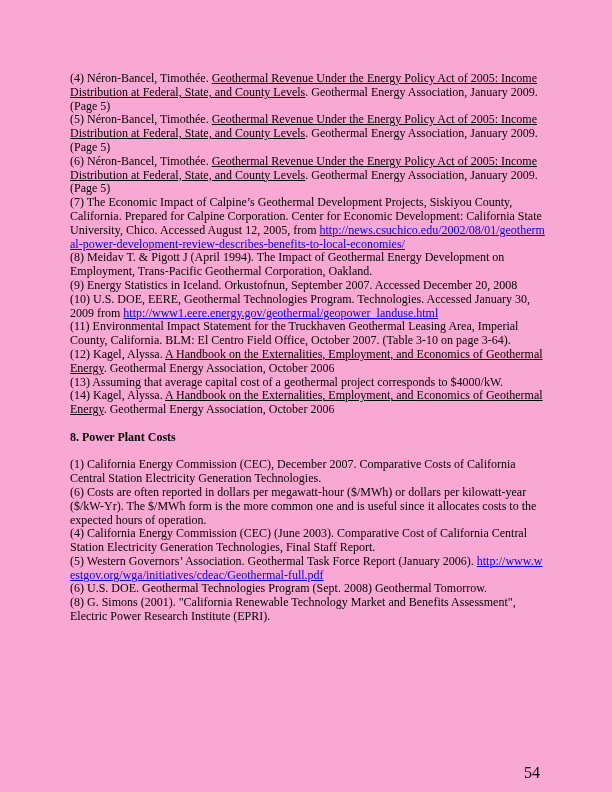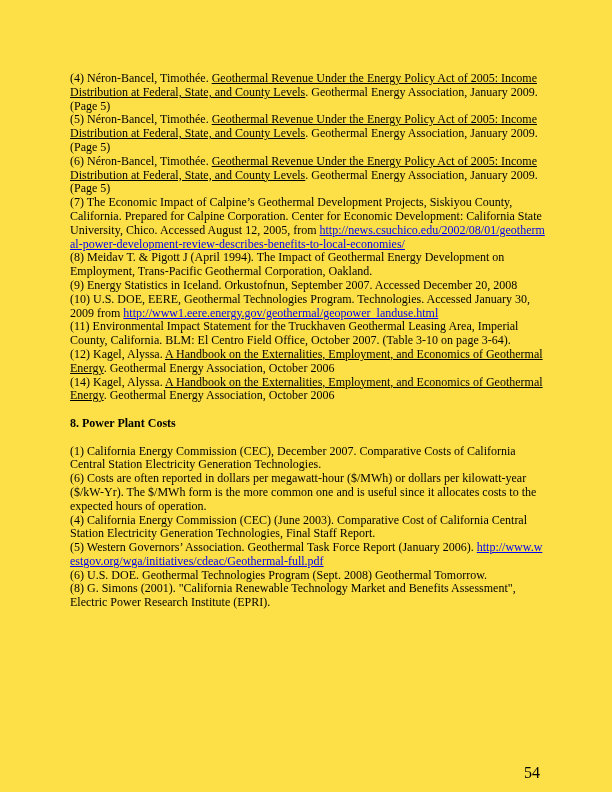--- a/index.html
+++ b/index.html
@@ -4,21 +4,21 @@
 <style>
   html, body {
     margin: 0;
     padding: 0;
     background: #ffffff;
   }
   .page {
     position: relative;
     width: 612px;
     height: 792px;
-    background: #fde047;
+    background: #f9a8d4;
     font-family: "Liberation Serif", "DejaVu Serif", serif;
     font-size: 12px;
     line-height: 13.8px;
     color: #000000;
     overflow: hidden;
     box-sizing: border-box;
   }
   .doc-body {
     position: absolute;
     top: 72px;
@@ -56,20 +56,21 @@
   <div class="doc-body">
       <p class="ref-item"><span>(4) Néron-Bancel, Timothée. </span><span class="underlined-title">Geothermal Revenue Under the Energy Policy Act of 2005: Income Distribution at Federal, State, and County Levels</span><span>. Geothermal Energy Association, January 2009. (Page 5)</span></p>
       <p class="ref-item"><span>(5) Néron-Bancel, Timothée. </span><span class="underlined-title">Geothermal Revenue Under the Energy Policy Act of 2005: Income Distribution at Federal, State, and County Levels</span><span>. Geothermal Energy Association, January 2009. (Page 5)</span></p>
       <p class="ref-item"><span>(6) Néron-Bancel, Timothée. </span><span class="underlined-title">Geothermal Revenue Under the Energy Policy Act of 2005: Income Distribution at Federal, State, and County Levels</span><span>. Geothermal Energy Association, January 2009. (Page 5)</span></p>
       <p class="ref-item"><span>(7) The Economic Impact of Calpine’s Geothermal Development Projects, Siskiyou County, California. Prepared for Calpine Corporation. Center for Economic Development: California State University, Chico. Accessed August 12, 2005, from </span><span class="link">http://news.csuchico.edu/2002/08/01/geothermal-power-development-review-describes-benefits-to-local-economies/</span></p>
       <p class="ref-item"><span>(8) Meidav T. &amp; Pigott J (April 1994). The Impact of Geothermal Energy Development on Employment, Trans-Pacific Geothermal Corporation, Oakland.</span></p>
       <p class="ref-item"><span>(9) Energy Statistics in Iceland. Orkustofnun, September 2007. Accessed December 20, 2008</span></p>
       <p class="ref-item"><span>(10) U.S. DOE, EERE, Geothermal Technologies Program. Technologies. Accessed January 30, 2009 from </span><span class="link">http://www1.eere.energy.gov/geothermal/geopower_landuse.html</span></p>
       <p class="ref-item"><span>(11) Environmental Impact Statement for the Truckhaven Geothermal Leasing Area, Imperial County, California. BLM: El Centro Field Office, October 2007. (Table 3-10 on page 3-64).</span></p>
       <p class="ref-item"><span>(12) Kagel, Alyssa. </span><span class="underlined-title">A Handbook on the Externalities, Employment, and Economics of Geothermal Energy</span><span>. Geothermal Energy Association, October 2006</span></p>
+      <p class="ref-item"><span>(13) Assuming that average capital cost of a geothermal project corresponds to $4000/kW.</span></p>
       <p class="ref-item"><span>(14) Kagel, Alyssa. </span><span class="underlined-title">A Handbook on the Externalities, Employment, and Economics of Geothermal Energy</span><span>. Geothermal Energy Association, October 2006</span></p>
       <p class="section-heading">8. Power Plant Costs</p>
       <p class="ref-item"><span>(1) California Energy Commission (CEC), December 2007. Comparative Costs of California Central Station Electricity Generation Technologies.</span></p>
       <p class="ref-item"><span>(6) Costs are often reported in dollars per megawatt-hour ($/MWh) or dollars per kilowatt-year ($/kW-Yr).  The $/MWh form is the more common one and is useful since it allocates costs to the expected hours of operation.</span></p>
       <p class="ref-item"><span>(4) California Energy Commission (CEC) (June 2003). Comparative Cost of California Central Station Electricity Generation Technologies, Final Staff Report.</span></p>
       <p class="ref-item"><span>(5) Western Governors’ Association. Geothermal Task Force Report (January 2006). </span><span class="link">http://www.westgov.org/wga/initiatives/cdeac/Geothermal-full.pdf</span></p>
       <p class="ref-item"><span>(6) U.S. DOE. Geothermal Technologies Program (Sept. 2008) Geothermal Tomorrow.</span></p>
       <p class="ref-item"><span>(8) G. Simons (2001). "California Renewable Technology Market and Benefits Assessment", Electric Power Research Institute (EPRI).</span></p>
     </div>
   <div class="page-number">54</div>

